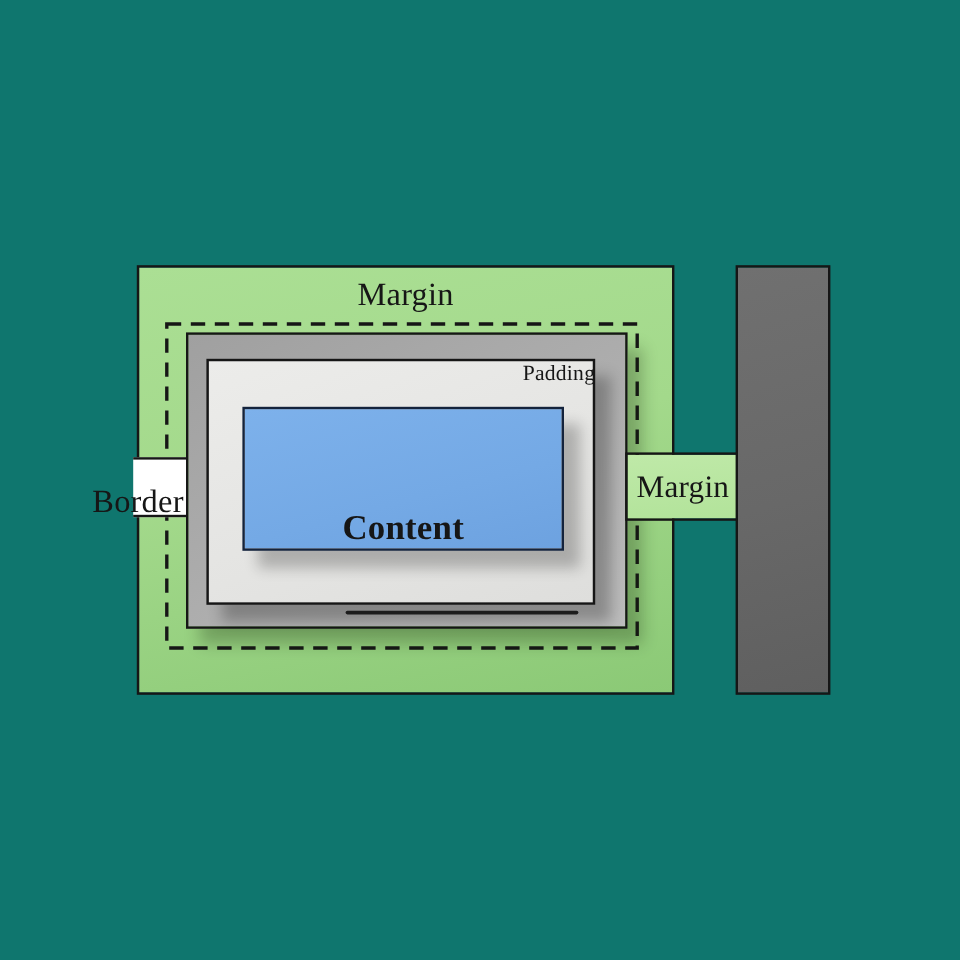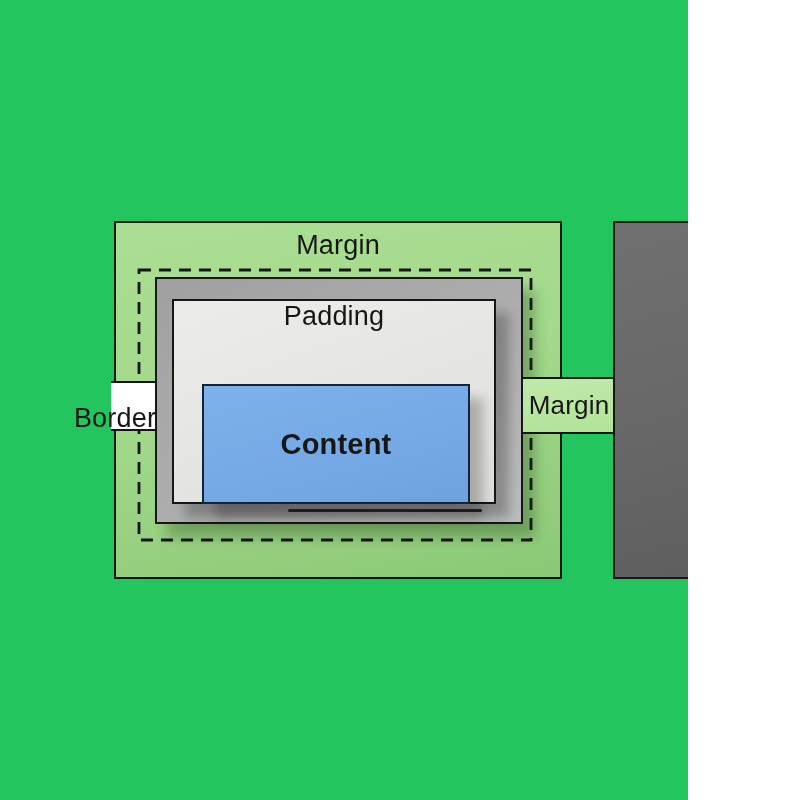--- a/index.html
+++ b/index.html
@@ -1,20 +1,20 @@
 <!DOCTYPE html>
 <html><head>
 <meta charset="utf-8">
 <style>
   html,body{margin:0;padding:0;background:#ffffff;}
   .stage{
     position:relative;
-    width:688px;height:800px;
-    background:#22c55e;
-    font-family:Liberation Sans, sans-serif;
+    width:800px;height:800px;
+    background:#0f766e;
+    font-family:Liberation Serif, serif;
     color:#161616;
     overflow:hidden;
   }
   .abs{position:absolute;box-sizing:border-box;}
 
   
   .margin-box{
     left:114px;top:221px;width:448px;height:358px;
     background:linear-gradient(168deg,#abdf94 0%,#a3d98b 45%,#8bc976 100%);
     border:2.5px solid #161616;
@@ -42,33 +42,33 @@
   
   .padding-box{
     left:172px;top:299px;width:324px;height:205px;
     background:linear-gradient(160deg,#ececea 0%,#e4e4e2 60%,#dededc 100%);
     border:2.5px solid #161616;
     box-shadow:13px 14px 11px rgba(0,0,0,0.26);
     z-index:6;
   }
   .padding-label{
     left:172px;top:301px;width:324px;
-    text-align:center;
-    font-size:27px;font-weight:500;letter-spacing:.2px;
+    text-align:right;
+    font-size:18px;font-weight:500;letter-spacing:.2px;
     z-index:8;
   }
 
   
   .content-box{
     left:202px;top:339px;width:268px;height:120px;
     background:linear-gradient(165deg,#7db1eb 0%,#74a9e5 60%,#6da2e0 100%);
     border:2.5px solid #14233c;
     box-shadow:13px 14px 11px rgba(0,0,0,0.24);
     z-index:7;
-    display:flex;align-items:center;justify-content:center;margin-top:45px;
+    display:flex;align-items:flex-end;justify-content:center;
   }
   .content-label{
     font-size:29px;font-weight:700;letter-spacing:.2px;
   }
 
   
   .border-notch{
     left:111px;top:381px;width:45px;height:50px;
     background:#ffffff;
     border-top:2.5px solid #161616;

